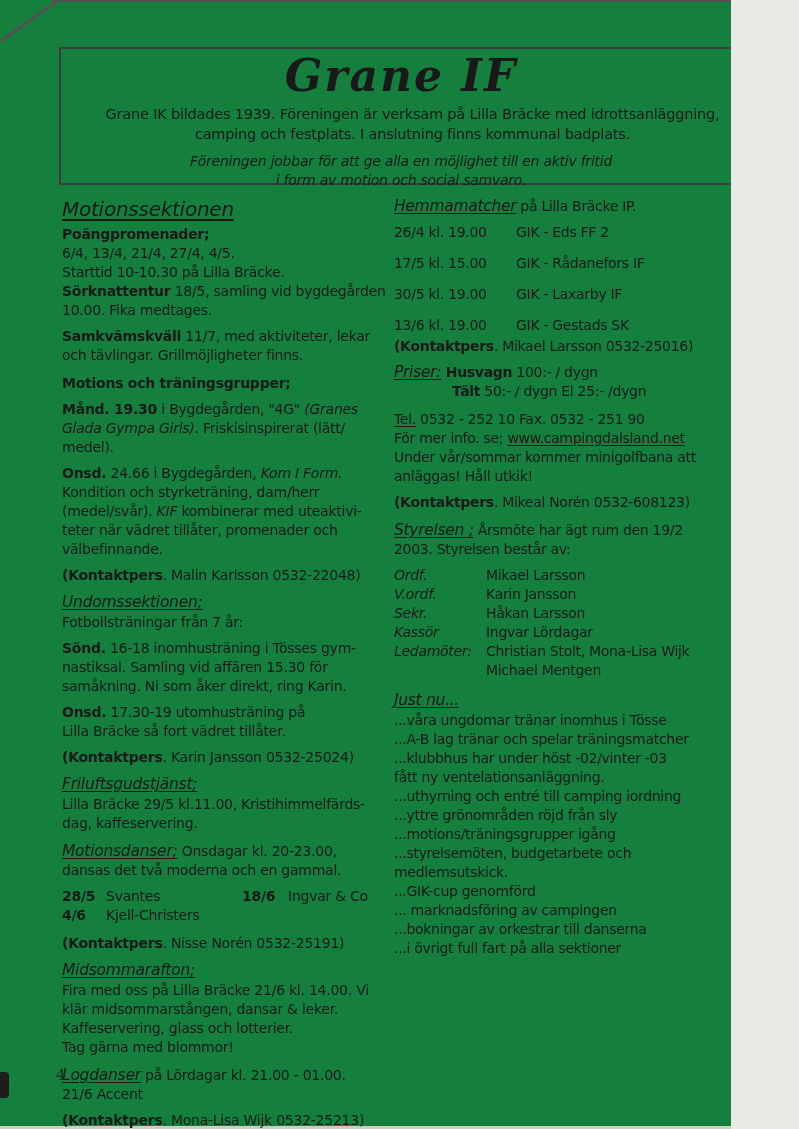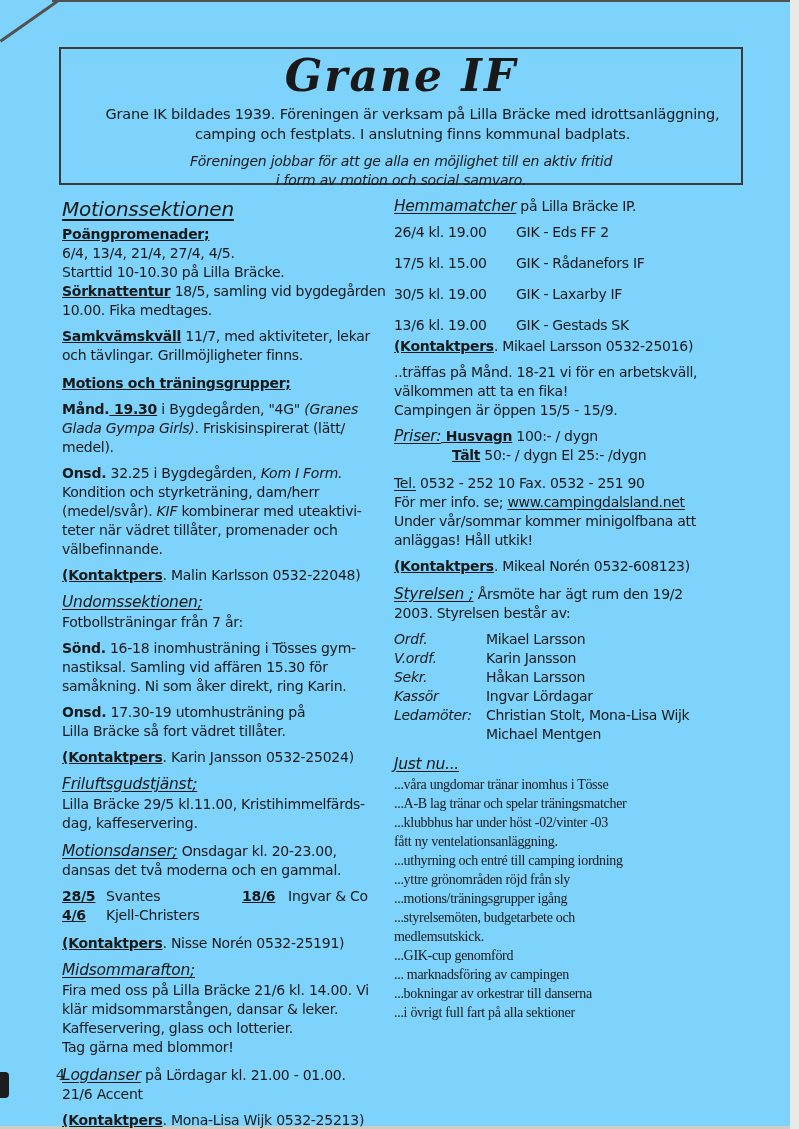--- a/index.html
+++ b/index.html
@@ -1,19 +1,19 @@
 <!DOCTYPE html>
 <html><head>
 <meta charset="utf-8">
 <style>
   html,body{margin:0;padding:0;background:#e9e9e6;}
   .page{
     position:relative;
-    width:790px;height:1129px;
-    background:#7dd3fc;
+    width:731px;height:1129px;
+    background:#15803d;
     overflow:hidden;
     font-family:"DejaVu Sans",sans-serif;
     color:#191919;
     font-size:14px;
     line-height:19px;
     letter-spacing:-0.25px;
   }
   
   .edge-top{position:absolute;top:0;left:52px;right:0;height:2px;background:#515151;}
   .edge-diag{position:absolute;top:19px;left:-6px;width:72px;height:3px;background:#515151;transform:rotate(-35deg);}
@@ -41,33 +41,33 @@
   .col.right{left:394px;width:357px;letter-spacing:-0.3px;}
 
   p{margin:0 0 7px;white-space:pre-line;}
   .h1{
     font-size:20px;line-height:25px;font-style:italic;
     text-decoration:underline;text-underline-offset:3px;
     margin:0 0 3px;font-weight:normal;
   }
   .hsec{font-style:italic;text-decoration:underline;text-underline-offset:2px;font-size:15.5px;}
   .hblock{display:block;margin:8px 0 1px;}
-  .b{font-weight:bold;text-decoration:underline;}
+  .b{font-weight:bold;}
   .bu{font-weight:bold;text-underline-offset:2px;}
   .i{font-style:italic;}
   .u{text-decoration:underline;text-underline-offset:2px;}
   .mt{margin-top:9px;}
 
   .match-grid{display:grid;grid-template-columns:110px auto;column-gap:14px;margin:0 0 2px;gap:12px;}
   .dance-grid{display:grid;grid-template-columns:44px 136px 46px auto;margin:0 0 2px;}
   .board-grid{display:grid;grid-template-columns:92px auto;margin:7px 0 7px;}
   .board-grid .role{font-style:italic;}
   .plcell{white-space:pre-line;}
 
-  .justnu-item{white-space:pre-line;font-family:Liberation Serif, serif;}
+  .justnu-item{white-space:pre-line;}
 
   .page-number{
     position:absolute;left:56px;top:1066px;
     font-family:"DejaVu Serif",serif;font-size:15px;color:#232323;
   }
 </style>
 </head>
 <body>
 
 <div class="page">
@@ -95,21 +95,21 @@
 
     <p><span class="b">Samkvämskväll</span><span> 11/7, med aktiviteter, lekar
 och tävlingar. Grillmöjligheter finns.</span></p>
 
     <p class="mt"><span class="b">Motions och träningsgrupper;</span></p>
 
     <p><span class="bu">Månd.</span><span class="b">  19.30</span><span> i Bygdegården, "4G" </span><span class="i">(Granes
 Glada Gympa Girls)</span><span>. Friskisinspirerat (lätt/
 medel).</span></p>
 
-    <p><span class="bu">Onsd.</span><span> 32.25 i Bygdegården, </span><span class="i">Kom I Form.</span><span>
+    <p><span class="bu">Onsd.</span><span> 24.66 i Bygdegården, </span><span class="i">Kom I Form.</span><span>
 Kondition och styrketräning, dam/herr
 (medel/svår). </span><span class="i">KIF</span><span> kombinerar med uteaktivi-
 teter när vädret tillåter, promenader och
 välbefinnande.</span></p>
 
     <p><span class="b">(Kontaktpers</span><span>. Malin Karlsson 0532-22048)</span></p>
 
     <span class="hsec hblock">Undomssektionen;</span>
     <p>Fotbollsträningar från 7 år:</p>
     <p><span class="bu">Sönd.</span><span>  16-18 inomhusträning i Tösses gym-
@@ -155,23 +155,20 @@
         <span>GIK - Eds FF 2</span>
       <span>17/5 kl. 15.00</span>
         <span>GIK - Rådanefors IF</span>
       <span>30/5 kl. 19.00</span>
         <span>GIK - Laxarby IF</span>
       <span>13/6 kl. 19.00</span>
         <span>GIK - Gestads SK</span>
     </div>
     <p><span class="b">(Kontaktpers</span><span>. Mikael Larsson 0532-25016)</span></p>
 
-    <p>..träffas på Månd. 18-21 vi för en arbetskväll,
-välkommen att ta en fika!
-Campingen är öppen 15/5 - 15/9.</p>
     <p><span class="hsec">Priser:</span><span class="b"> Husvagn</span><span> 100:- / dygn</span></p>
     <p style="padding-left:58px;margin-top:-7px;"><span class="b">Tält</span><span> 50:- / dygn  El 25:- /dygn</span></p>
 
     <p class="mt"><span class="u">Tel.</span><span> 0532 - 252 10  Fax. 0532 - 251 90
 </span><span>För mer info. se; </span><span class="u">www.campingdalsland.net</span><span>
 Under vår/sommar kommer minigolfbana att
 anläggas! Håll utkik!</span></p>
     <p><span class="b">(Kontaktpers</span><span>. Mikeal Norén 0532-608123)</span></p>
 
     <p class="mt"><span class="hsec">Styrelsen ;</span><span> Årsmöte har ägt rum den 19/2

